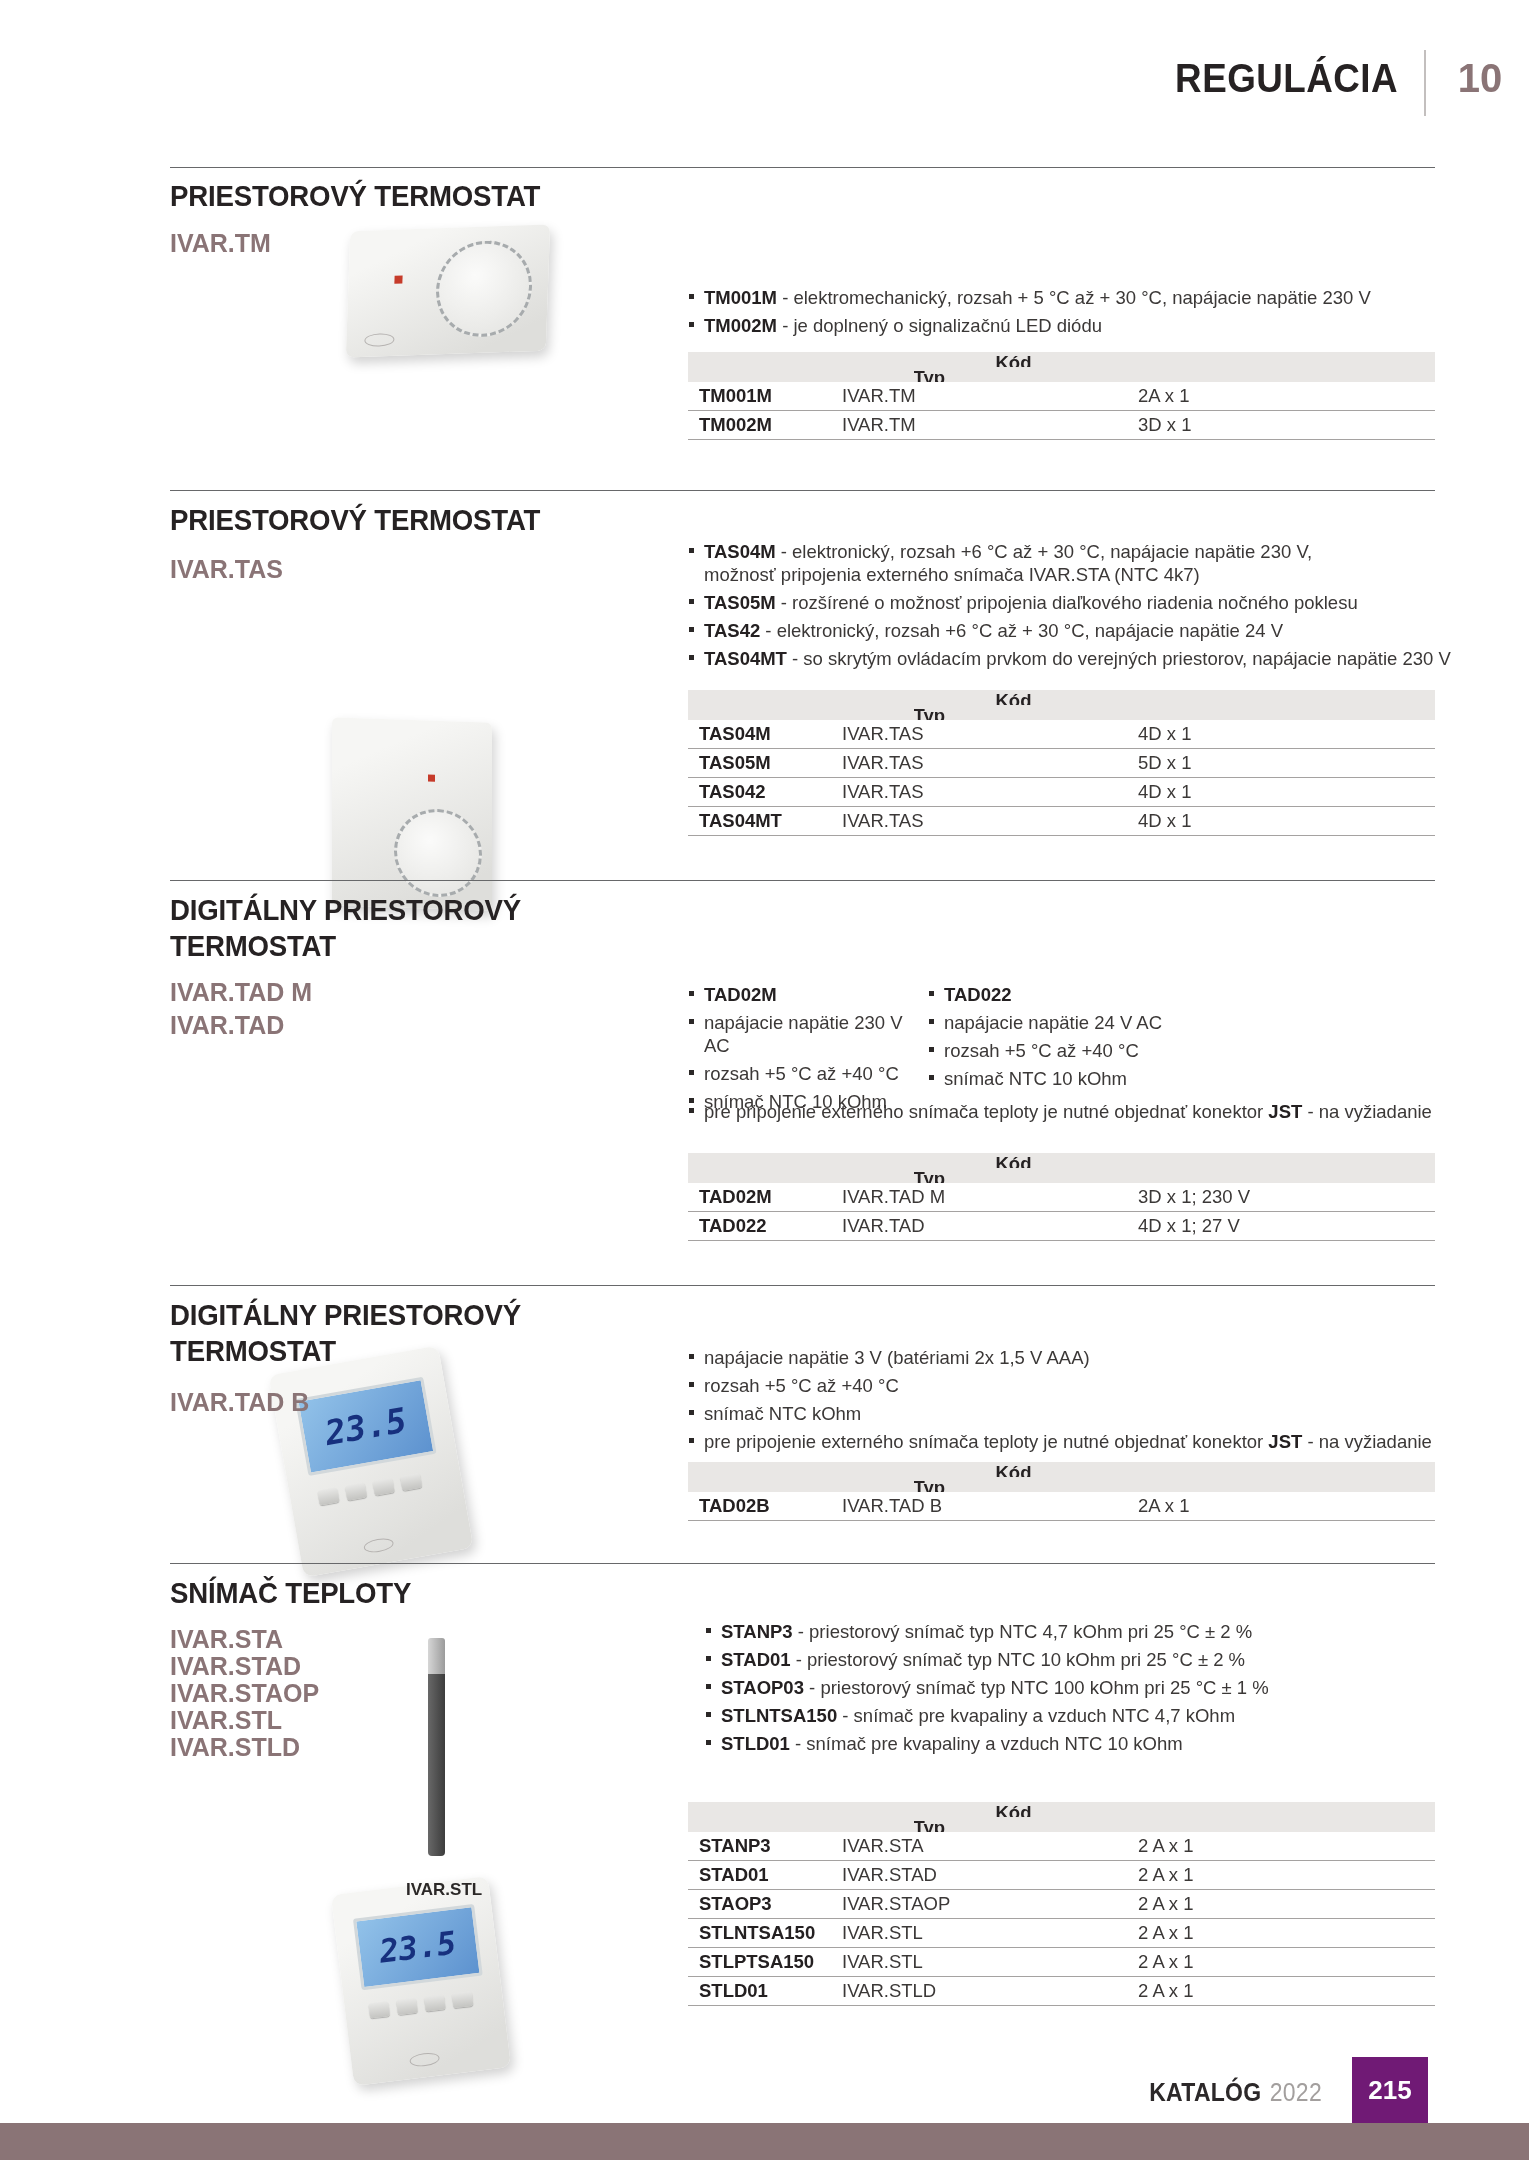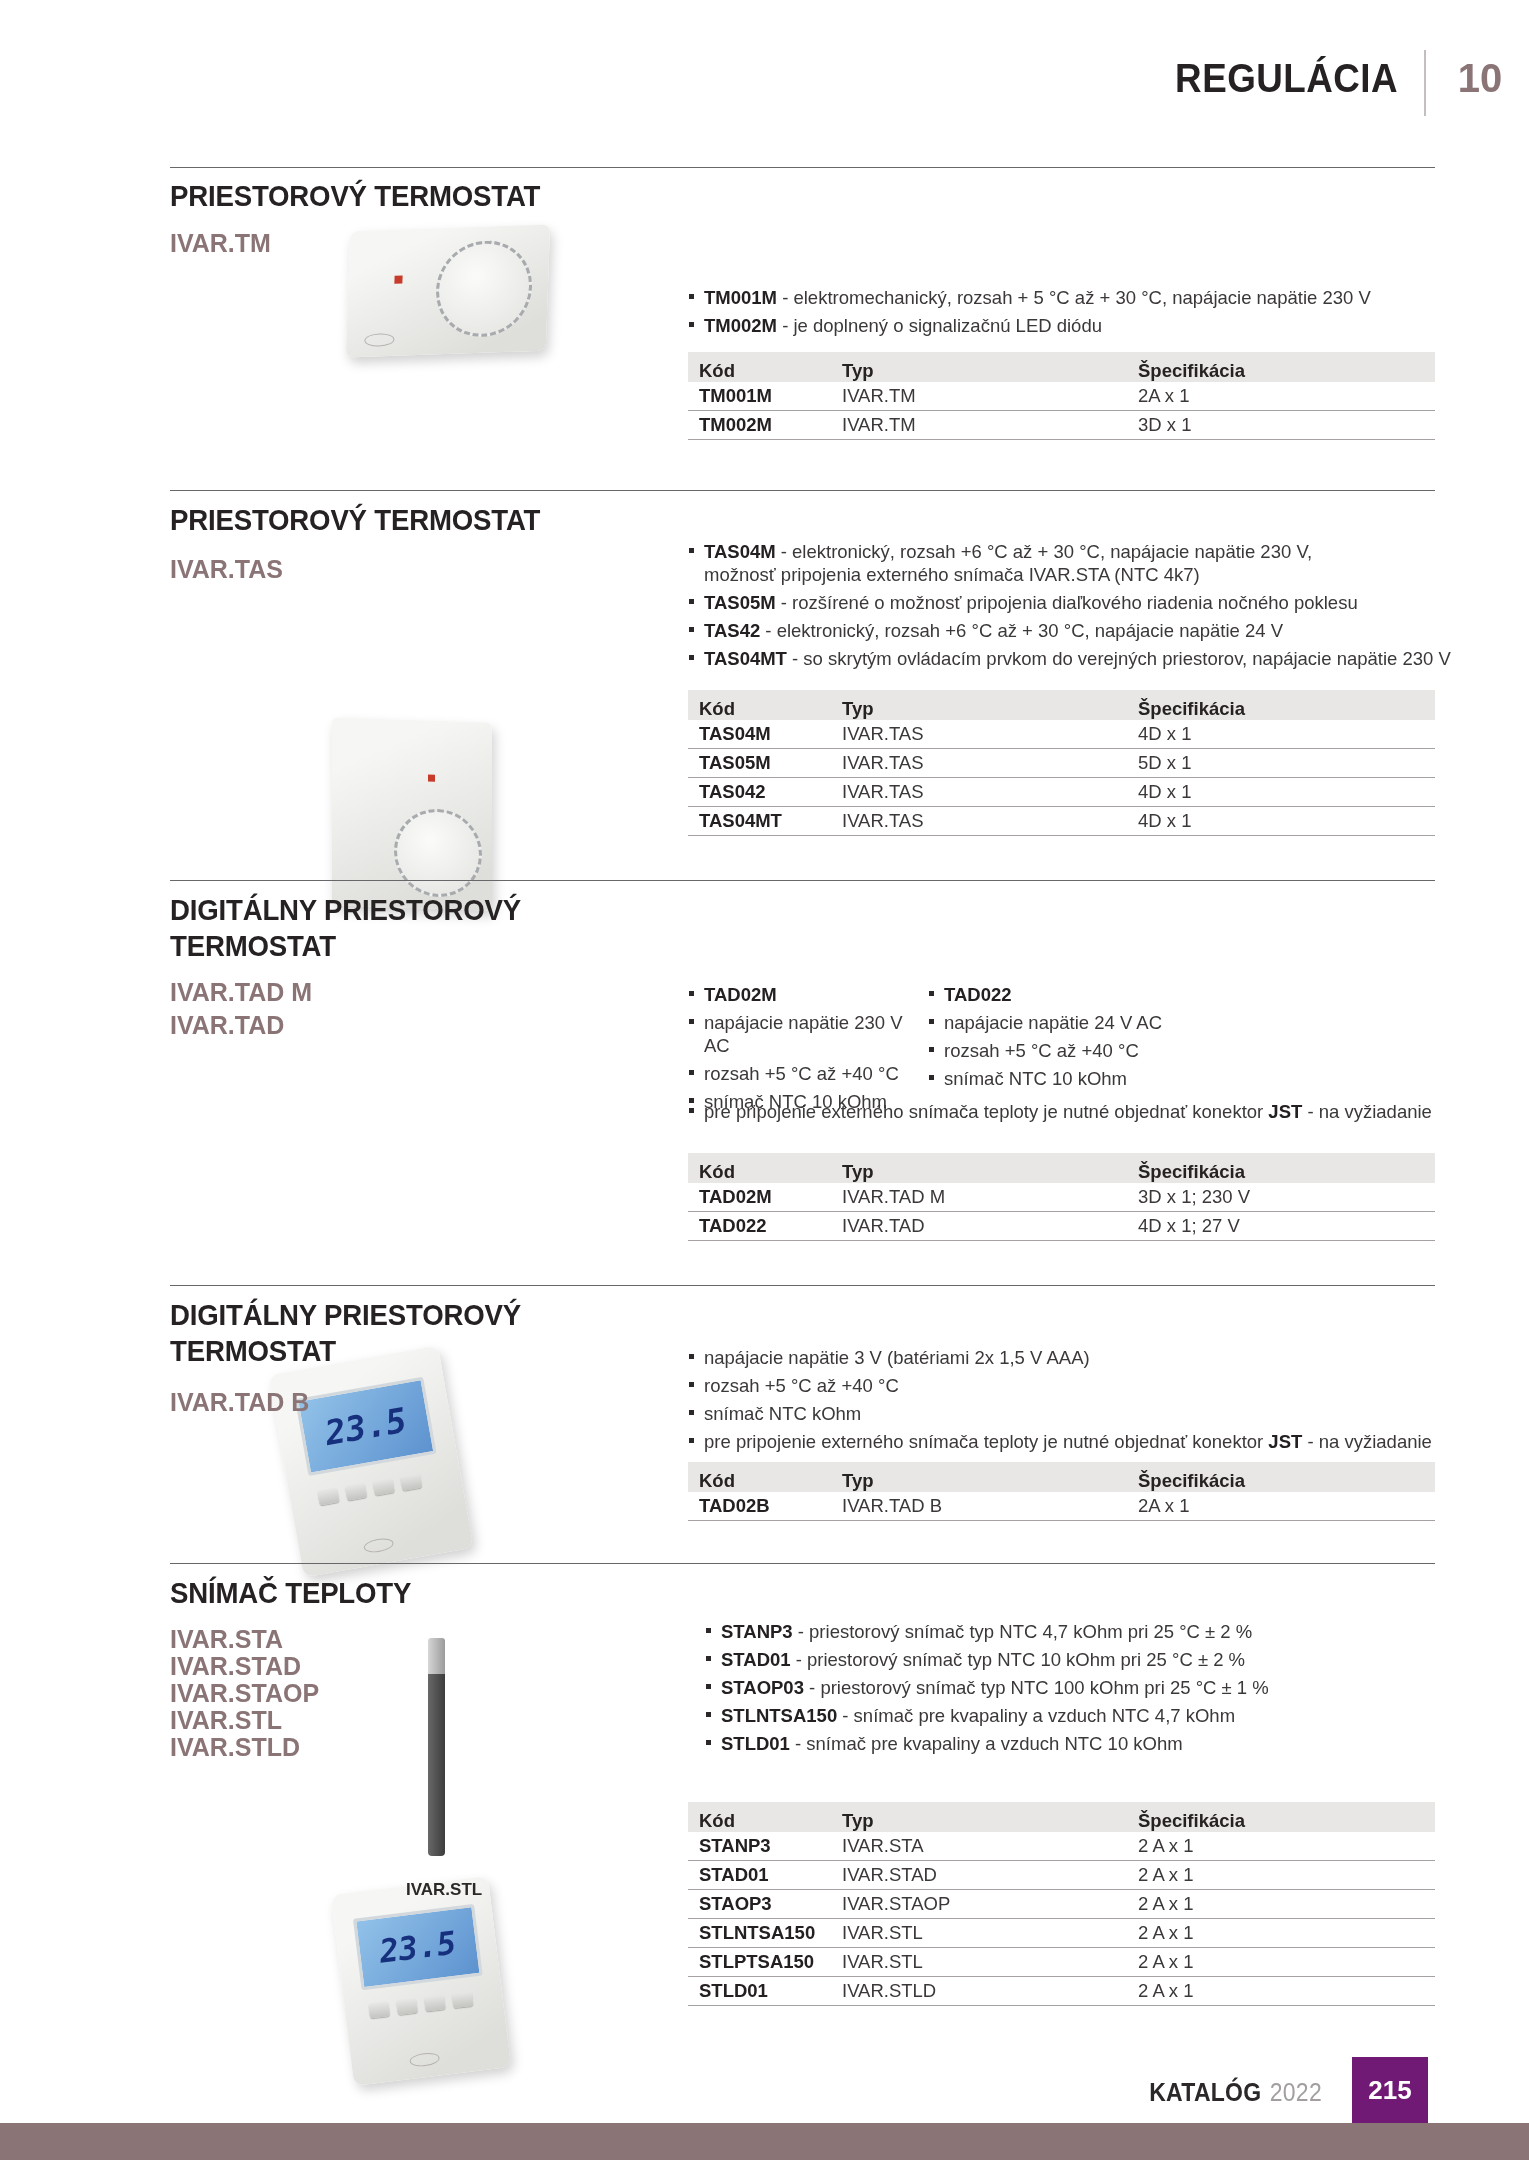--- a/index.html
+++ b/index.html
@@ -22,21 +22,21 @@
   .models .line{margin-bottom:2px;}
   .models.wide .line{margin-bottom:8px;}
 
   .bullets{width:805px;font-size:18.5px;line-height:23px;color:#3b3837;}
   .bullet{display:flex;margin-bottom:5px;}
   .bmark{flex:0 0 auto;width:5px;height:5px;background:#2b2827;margin:8px 10px 0 1px;}
   .btext{white-space:pre-wrap;}
   .bold{font-weight:bold;color:#242021;}
 
   .spec-table{left:688px;width:747px;font-size:18.5px;}
-  .t-head{display:flex;align-items:flex-end;height:30px;background:#e9e7e5;font-weight:bold;color:#262223;}
+  .t-head{display:flex;align-items:center;height:30px;background:#e9e7e5;font-weight:bold;color:#262223;flex-direction:column;}
   .t-row{display:flex;align-items:center;height:28px;border-bottom:1px solid #a5a2a1;background:#fff;}
   .td{overflow:hidden;white-space:nowrap;}
   .c0{width:154px;padding-left:11px;box-sizing:border-box;}
   .t-row .c0{font-weight:bold;color:#242021;}
   .c1{width:296px;}
   .c2{flex:1;}
 
   
   .photo{box-shadow:3px 6px 12px rgba(0,0,0,.18);}
   .devbody{background:linear-gradient(155deg,#f6f6f4 20%,#dededb 85%);border-radius:8px;position:relative;}

